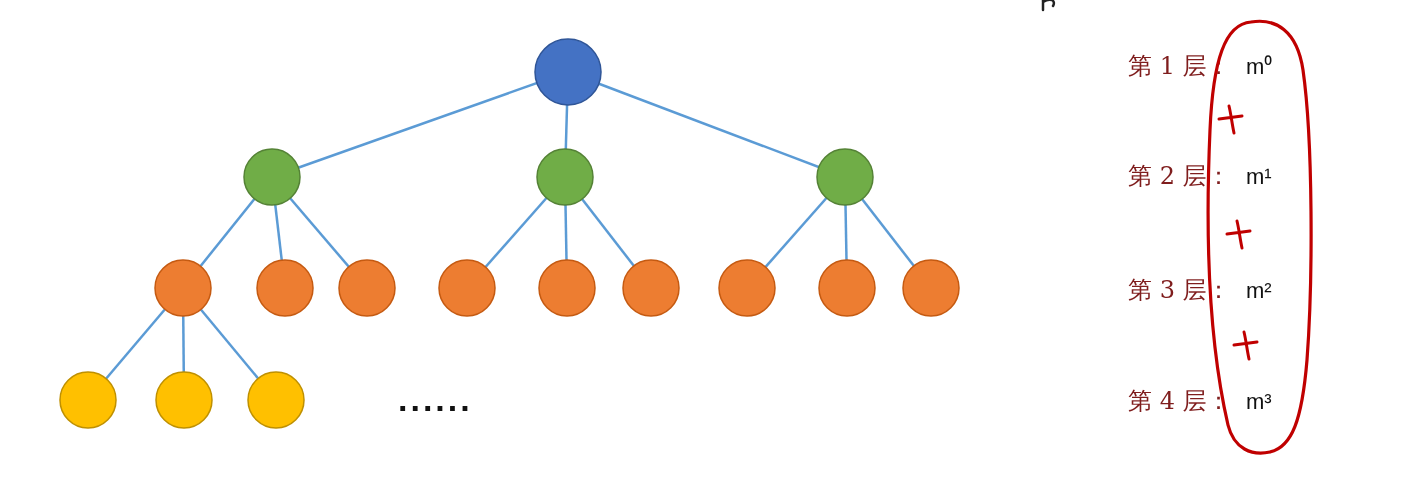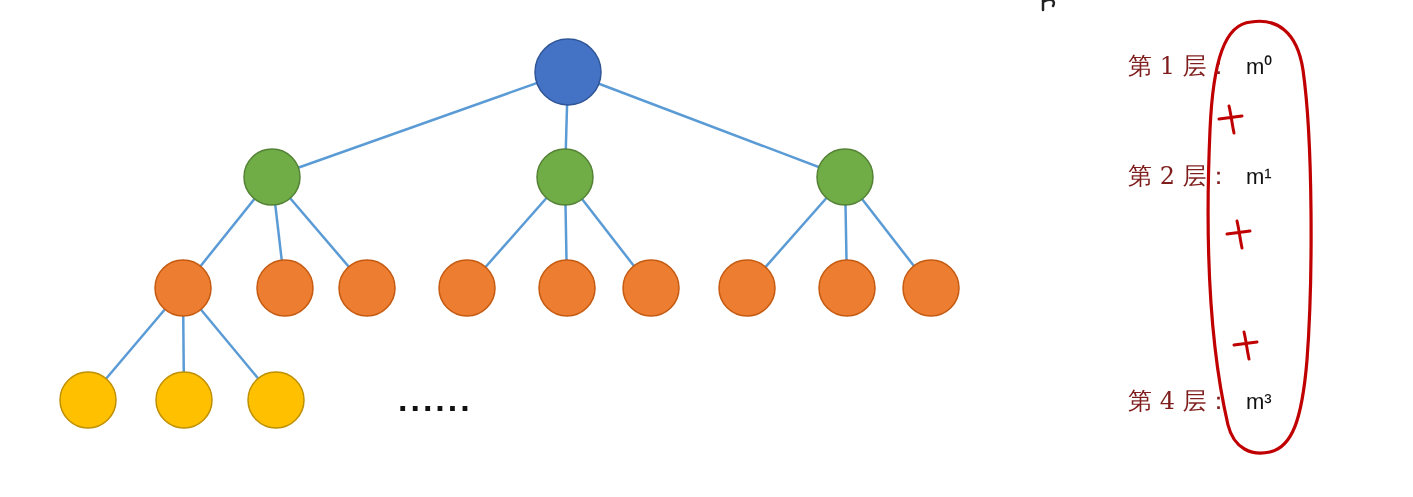--- a/index.html
+++ b/index.html
@@ -88,20 +88,24 @@
 
   <div id="legend" class="layer">
       <div class="legend-row" style="top: 45px;">
         <span class="legend-label">第 1 层：</span>
         <span class="legend-formula">m⁰</span>
       </div>
       <div class="legend-row" style="top: 155px;">
         <span class="legend-label">第 2 层：</span>
         <span class="legend-formula">m¹</span>
       </div>
+      <div class="legend-row" style="top: 269px;">
+        <span class="legend-label">第 3 层：</span>
+        <span class="legend-formula">m²</span>
+      </div>
       <div class="legend-row" style="top: 380px;">
         <span class="legend-label">第 4 层：</span>
         <span class="legend-formula">m³</span>
       </div>
     </div>
 
   <svg id="annotation-svg" class="layer" width="1413" height="497" viewBox="0 0 1413 497">
     <path id="annotation-oval" d="M 1251 22 C 1225 24 1213 60 1210 130
              C 1206 220 1206 330 1228 425
              C 1234 449 1252 456 1270 452

